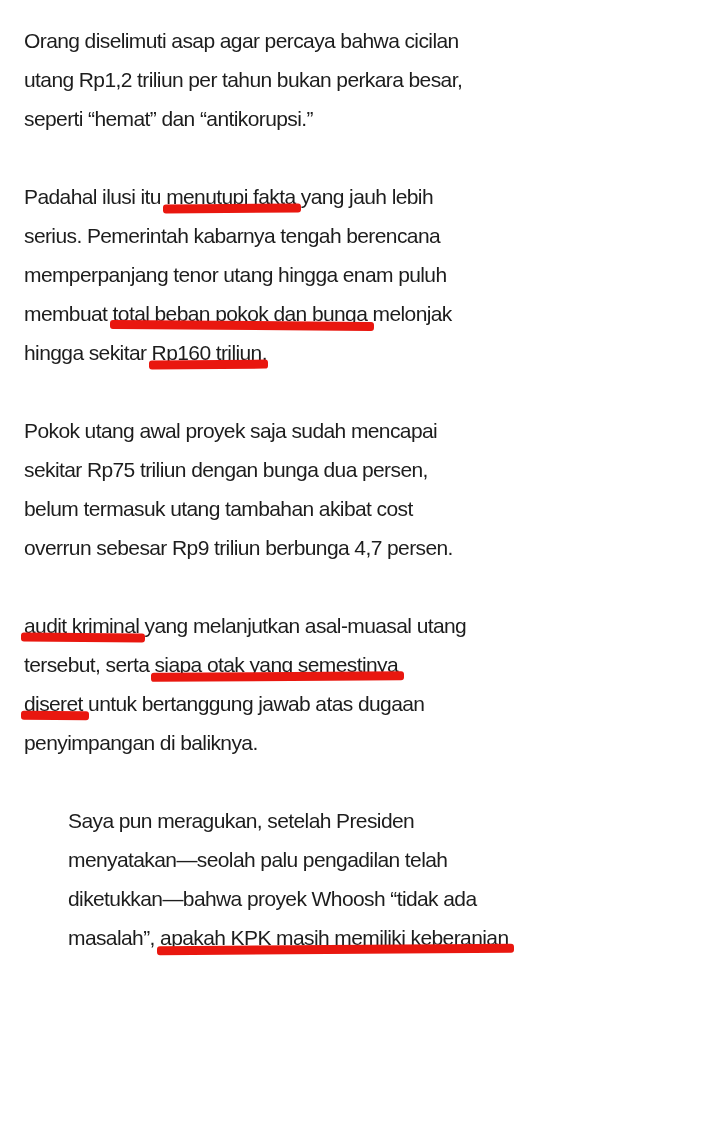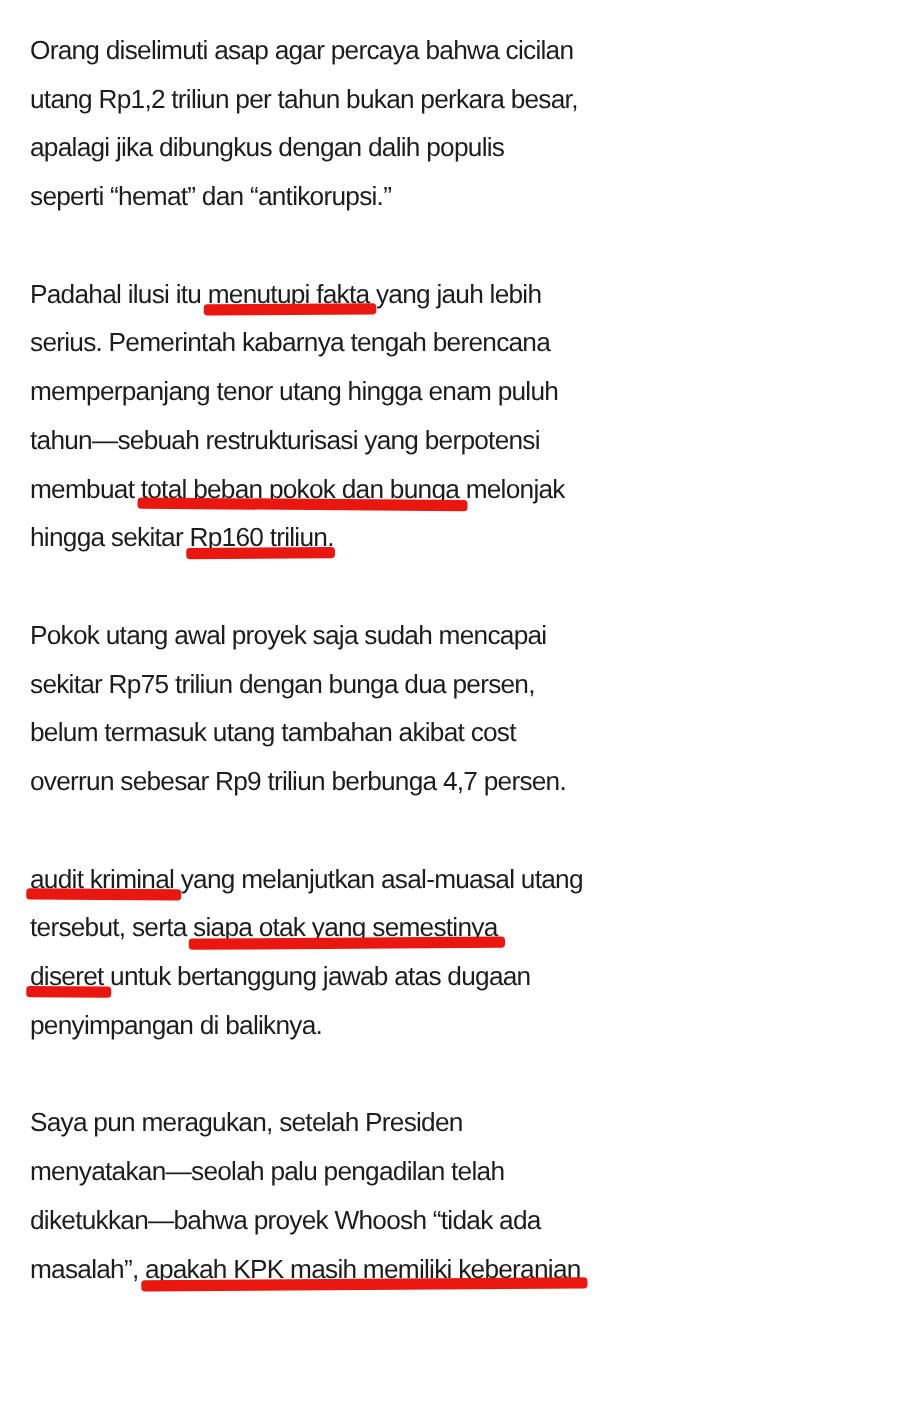--- a/index.html
+++ b/index.html
@@ -21,20 +21,21 @@
     line-height: 39px;
     letter-spacing: -0.6px;
     font-weight: 400;
     color: var(--text, #1d1d1d);
   }
   .para {
     margin: 0 0 39px 0;
   }
   .para:last-child {
     margin-bottom: 0;
+    margin-left: 44px;
   }
   .line {
     white-space: nowrap;
     height: 39px;
   }
   .seg {
     display: inline;
   }
   .seg-u {
     position: relative;
@@ -53,28 +54,26 @@
   .tilt-b::after { transform: rotate(0.45deg); }
 </style>
 </head>
 <body>
 
 <main class="article">
   <div id="paragraphs">
       <div class="para">
         <div class="line"><span class="seg">Orang diselimuti asap agar percaya bahwa cicilan</span></div>
         <div class="line"><span class="seg">utang Rp1,2 triliun per tahun bukan perkara besar,</span></div>
-        <div class="line"><span class="seg">apalagi jika dibungkus dengan dalih populis</span></div>
         <div class="line"><span class="seg">seperti “hemat” dan “antikorupsi.”</span></div>
       </div>
       <div class="para">
         <div class="line"><span class="seg">Padahal ilusi itu </span><span class="seg seg-u tilt-a">menutupi fakta</span><span class="seg"> yang jauh lebih</span></div>
         <div class="line"><span class="seg">serius. Pemerintah kabarnya tengah berencana</span></div>
         <div class="line"><span class="seg">memperpanjang tenor utang hingga enam puluh</span></div>
-        <div class="line"><span class="seg">tahun—sebuah restrukturisasi yang berpotensi</span></div>
         <div class="line"><span class="seg">membuat </span><span class="seg seg-u tilt-b">total beban pokok dan bunga</span><span class="seg"> melonjak</span></div>
         <div class="line"><span class="seg">hingga sekitar </span><span class="seg seg-u tilt-a">Rp160 triliun</span><span class="seg">.</span></div>
       </div>
       <div class="para">
         <div class="line"><span class="seg">Pokok utang awal proyek saja sudah mencapai</span></div>
         <div class="line"><span class="seg">sekitar Rp75 triliun dengan bunga dua persen,</span></div>
         <div class="line"><span class="seg">belum termasuk utang tambahan akibat cost</span></div>
         <div class="line"><span class="seg">overrun sebesar Rp9 triliun berbunga 4,7 persen.</span></div>
       </div>
       <div class="para">

